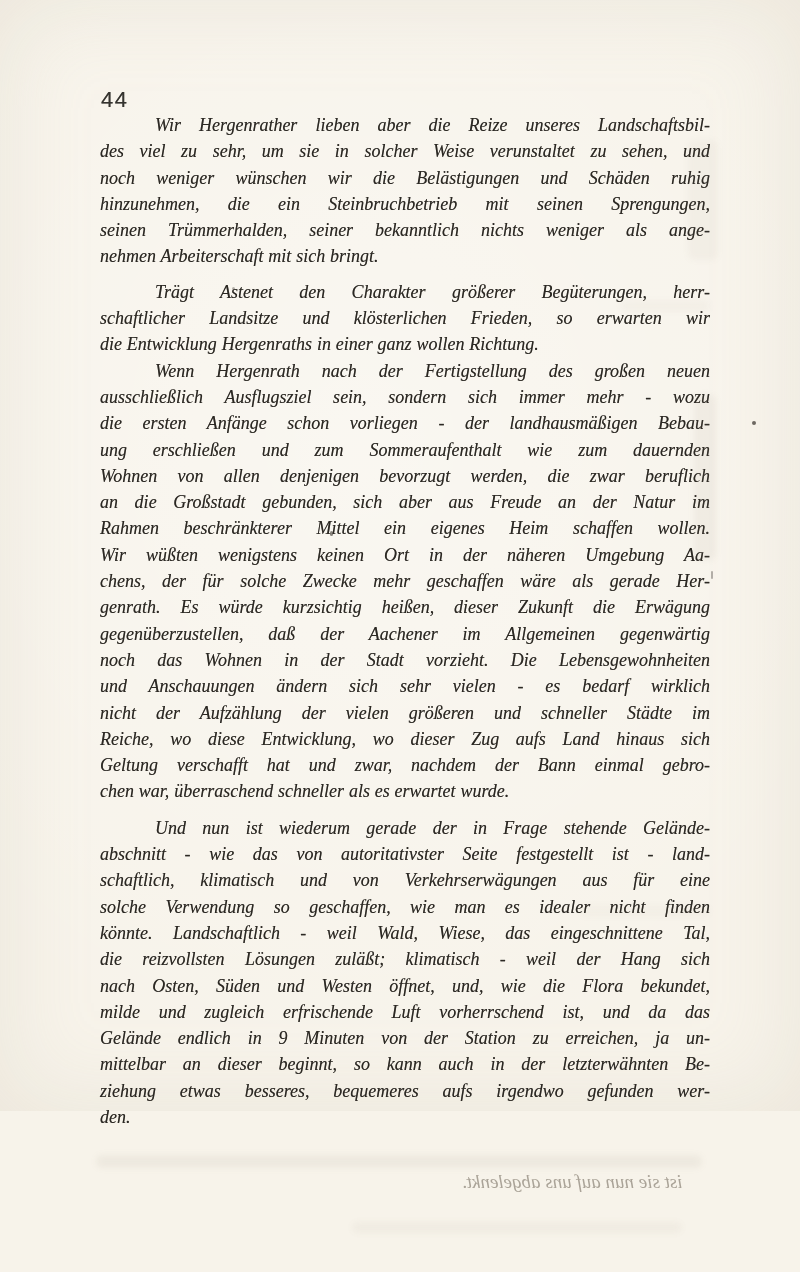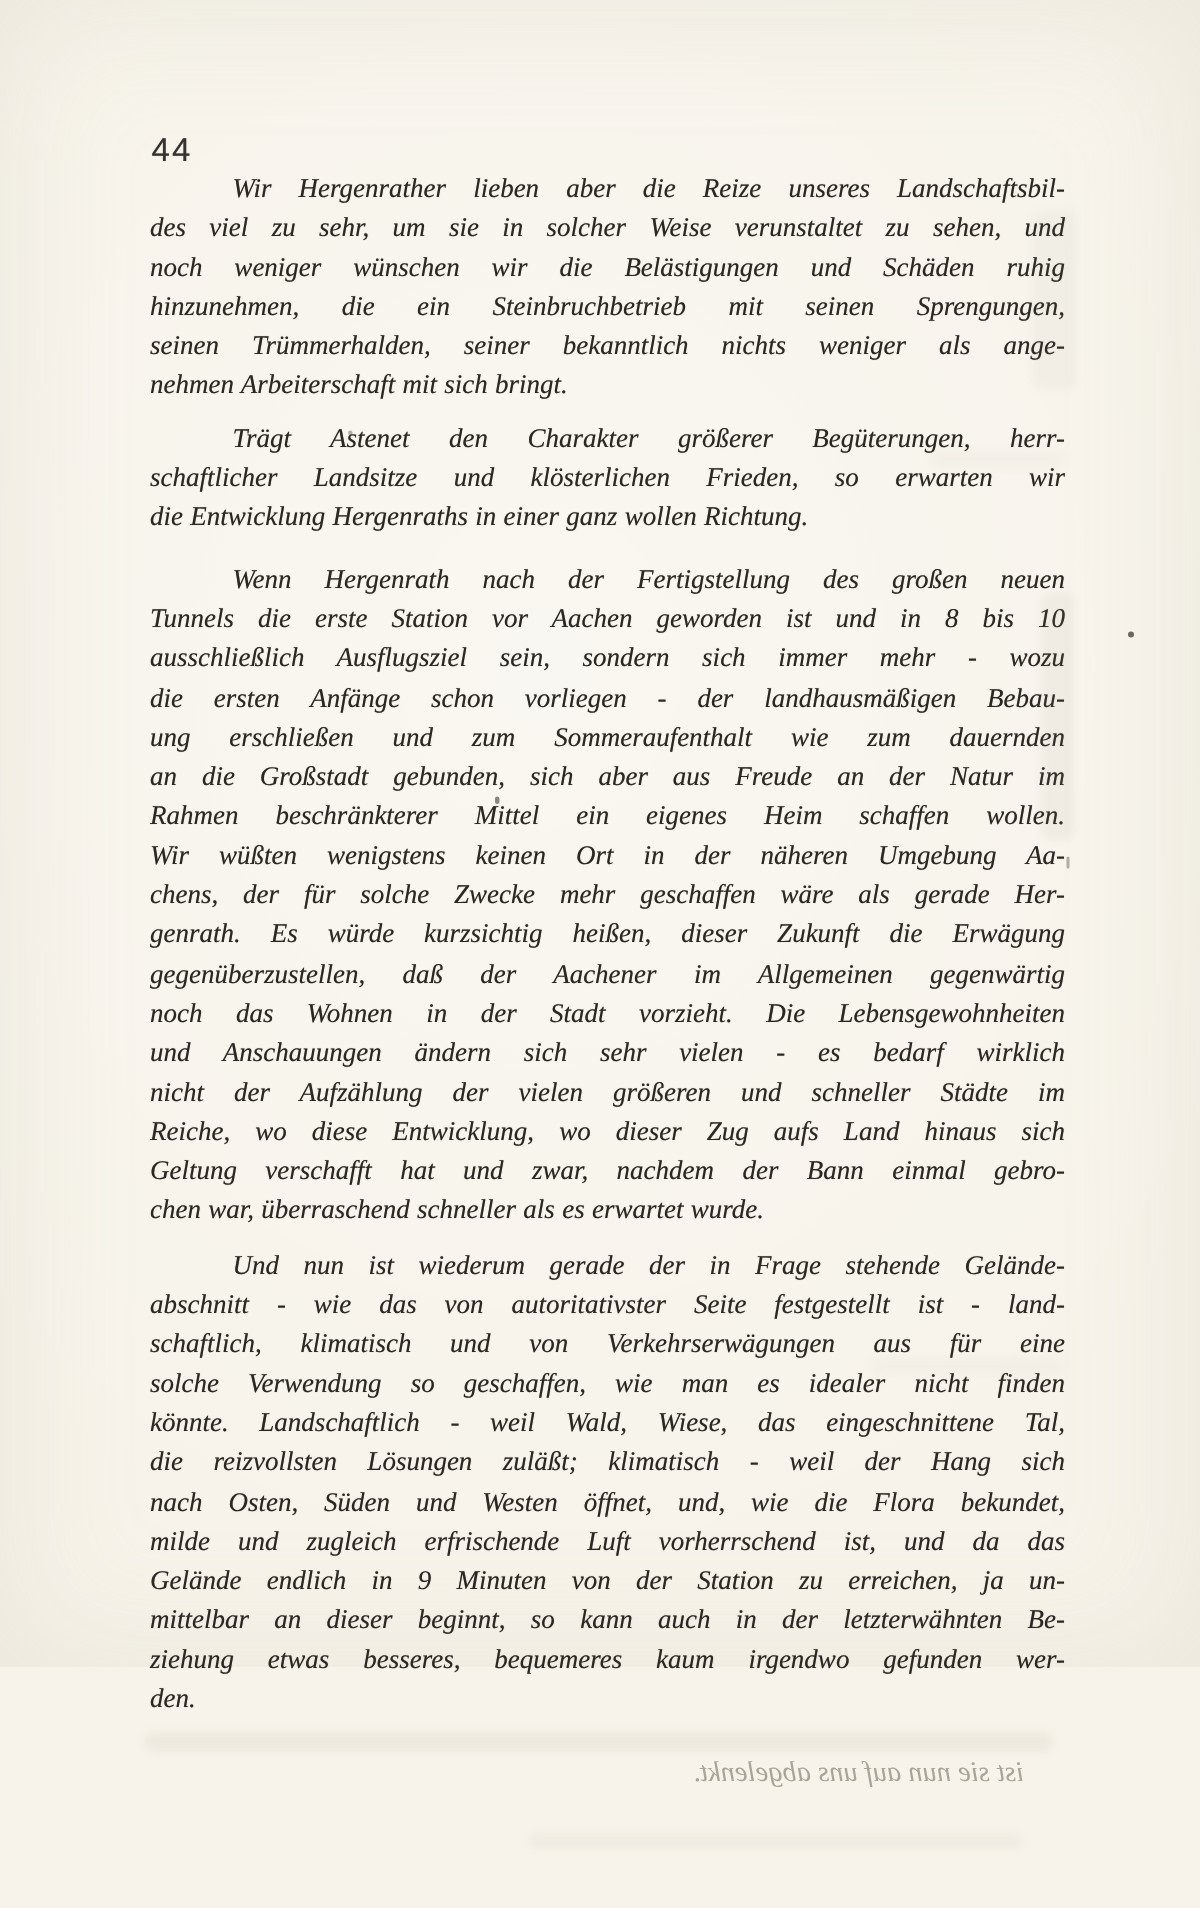--- a/index.html
+++ b/index.html
@@ -39,21 +39,21 @@
     top: 112px;
     width: 610px;
     font-style: italic;
     font-size: 18px;
     line-height: 26.3px;
     color: #2b2823;
     text-shadow: 0 0 0.5px rgba(43,40,35,0.5);
   }
   .para { margin: 0; }
   .para:nth-child(2) { margin-top: 9px; }   
-  .para:nth-child(3) { margin-top: 15px; }   
+  .para:nth-child(3) { margin-top: 0px; }   
   .para:nth-child(4) { margin-top: 10px; }  
   .line {
     text-align: justify;
     text-align-last: justify;
     word-spacing: 0.02em;
   }
   .line.first { padding-left: 55px; }
   .line.last { text-align-last: left; }
   
   .bleed-line {
@@ -105,24 +105,24 @@
         <div class="line">seinen Trümmerhalden, seiner bekanntlich nichts weniger als ange-</div>
         <div class="line last">nehmen Arbeiterschaft mit sich bringt.</div>
       </div>
       <div class="para">
         <div class="line first">Trägt Astenet den Charakter größerer Begüterungen, herr-</div>
         <div class="line">schaftlicher Landsitze und klösterlichen Frieden, so erwarten wir</div>
         <div class="line last">die Entwicklung Hergenraths in einer ganz wollen Richtung.</div>
       </div>
       <div class="para">
         <div class="line first">Wenn Hergenrath nach der Fertigstellung des großen neuen</div>
-        <div class="line">Tunnels die erste Station vor Aachen geworden ist und in 8 bis 10</div>
         <div class="line">ausschließlich Ausflugsziel sein, sondern sich immer mehr - wozu</div>
         <div class="line">die ersten Anfänge schon vorliegen - der landhausmäßigen Bebau-</div>
         <div class="line">ung erschließen und zum Sommeraufenthalt wie zum dauernden</div>
+        <div class="line">Wohnen von allen denjenigen bevorzugt werden, die zwar beruflich</div>
         <div class="line">an die Großstadt gebunden, sich aber aus Freude an der Natur im</div>
         <div class="line">Rahmen beschränkterer Mittel ein eigenes Heim schaffen wollen.</div>
         <div class="line">Wir wüßten wenigstens keinen Ort in der näheren Umgebung Aa-</div>
         <div class="line">chens, der für solche Zwecke mehr geschaffen wäre als gerade Her-</div>
         <div class="line">genrath. Es würde kurzsichtig heißen, dieser Zukunft die Erwägung</div>
         <div class="line">gegenüberzustellen, daß der Aachener im Allgemeinen gegenwärtig</div>
         <div class="line">noch das Wohnen in der Stadt vorzieht. Die Lebensgewohnheiten</div>
         <div class="line">und Anschauungen ändern sich sehr vielen - es bedarf wirklich</div>
         <div class="line">nicht der Aufzählung der vielen größeren und schneller Städte im</div>
         <div class="line">Reiche, wo diese Entwicklung, wo dieser Zug aufs Land hinaus sich</div>
@@ -133,21 +133,21 @@
         <div class="line first">Und nun ist wiederum gerade der in Frage stehende Gelände-</div>
         <div class="line">abschnitt - wie das von autoritativster Seite festgestellt ist - land-</div>
         <div class="line">schaftlich, klimatisch und von Verkehrserwägungen aus für eine</div>
         <div class="line">solche Verwendung so geschaffen, wie man es idealer nicht finden</div>
         <div class="line">könnte. Landschaftlich - weil Wald, Wiese, das eingeschnittene Tal,</div>
         <div class="line">die reizvollsten Lösungen zuläßt; klimatisch - weil der Hang sich</div>
         <div class="line">nach Osten, Süden und Westen öffnet, und, wie die Flora bekundet,</div>
         <div class="line">milde und zugleich erfrischende Luft vorherrschend ist, und da das</div>
         <div class="line">Gelände endlich in 9 Minuten von der Station zu erreichen, ja un-</div>
         <div class="line">mittelbar an dieser beginnt, so kann auch in der letzterwähnten Be-</div>
-        <div class="line">ziehung etwas besseres, bequemeres kaum irgendwo gefunden wer-</div>
+        <div class="line">ziehung etwas besseres, bequemeres aufs irgendwo gefunden wer-</div>
         <div class="line last">den.</div>
       </div>
     </div>
 
   <div class="bleed-line">ist sie nun auf uns abgelenkt.</div>
 
   <div class="smudge s1"></div>
   <div class="smudge s2"></div>
   <div class="smudge s3"></div>
   <div class="smudge s4"></div>

